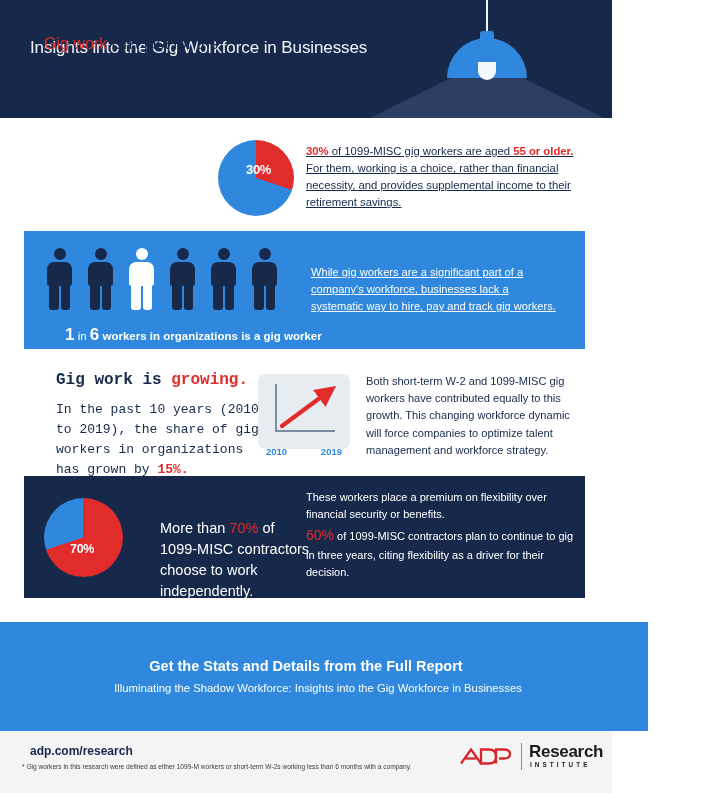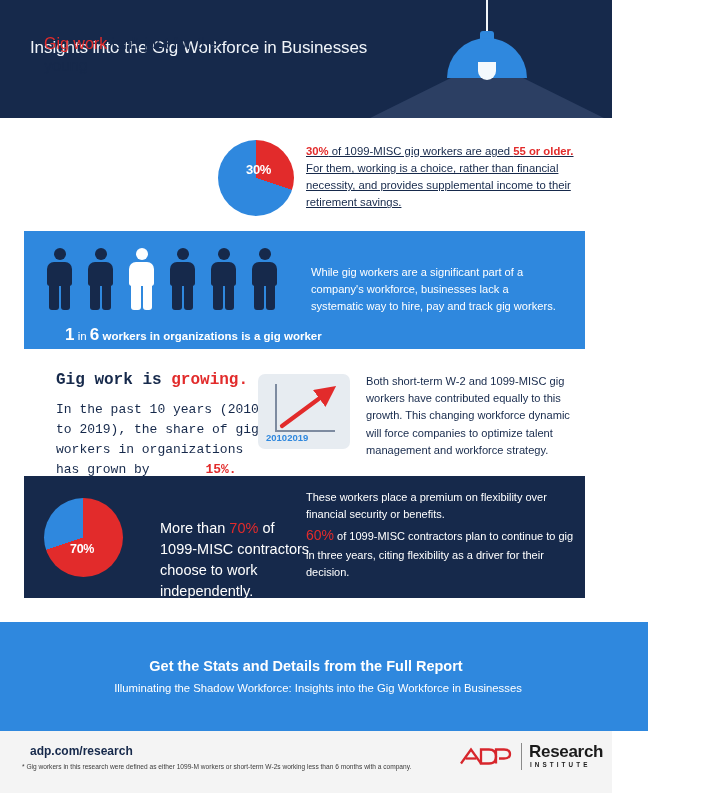--- a/index.html
+++ b/index.html
@@ -220,20 +220,21 @@
   }
 
   .blue-body {
     position: absolute;
     left: 311px;
     top: 264px;
     width: 250px;
     font-size: 11.1px;
     color: #ffffff;
     line-height: 1.55;
+    text-decoration: underline;
   }
 
   
   .sec-grow {
     position: absolute;
     left: 12px; top: 358px;
     width: 612px;
     height: 112px;
     font-family: Liberation Mono, monospace;
   }
@@ -248,21 +249,21 @@
   .grow-head .hl { color: #e22b2b; }
   .grow-body {
     position: absolute;
     left: 44px;
     top: 42px;
     width: 212px;
     font-size: 13px;
     color: #16294b;
     line-height: 1.55;
   }
-  .grow-body b { color: #e22b2b; margin-left: 48px; }
+  .grow-body b { color: #e22b2b; }
 
   .grow-chart {
     position: absolute;
     left: 258px;
     top: 374px;
     width: 92px;
     height: 75px;
     background: #e7ecf1;
     border-radius: 7px;
   }
@@ -282,21 +283,22 @@
     position: absolute;
     left: 0; top: 0;
     width: 92px; height: 75px;
   }
   .gc-years {
     position: absolute;
     left: 0;
     top: 58px;
     width: 92px;
     display: flex;
-    padding: 0 8px;
+    justify-content: space-between;
+    padding: 14px 8px;
     box-sizing: border-box;
     font-size: 9.5px;
     font-weight: bold;
     color: #2f88de;
   }
 
   .grow-body2 {
     position: absolute;
     left: 366px;
     top: 373px;

